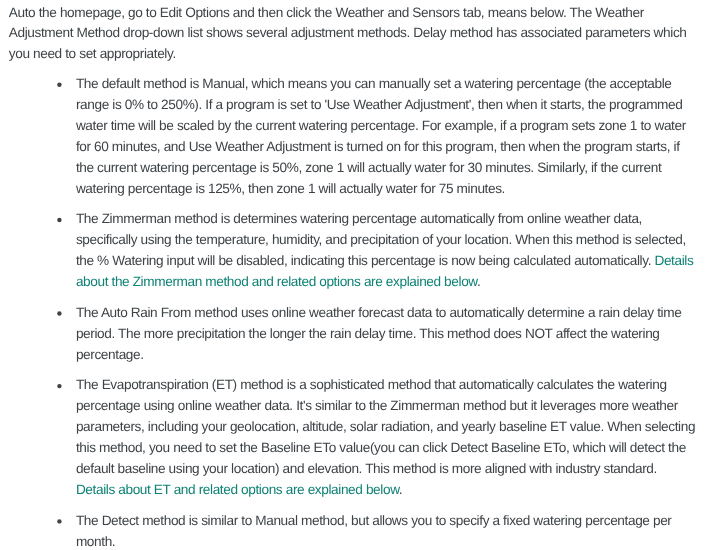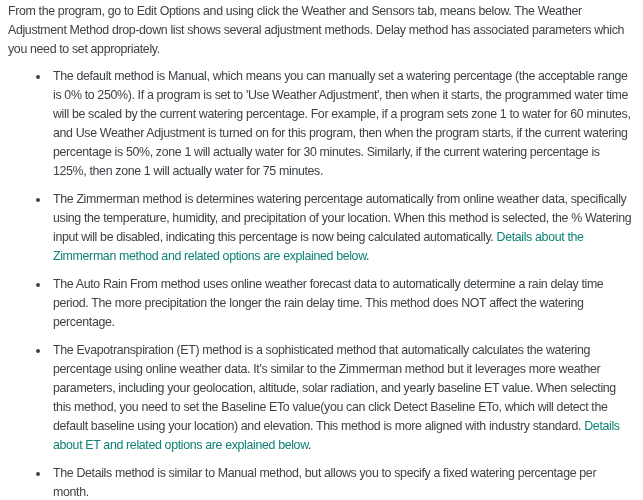--- a/index.html
+++ b/index.html
@@ -22,39 +22,39 @@
   }
   p.intro {
     margin: 0 0 8px 0;
   }
   ul.method-list {
     margin: 0;
     padding: 0 0 0 42px;
     list-style: disc;
   }
   ul.method-list > li {
-    margin: 0 0 9px 0;
+    margin: 0 0 9px 16px;
     padding-left: 3px;
   }
   ul.method-list > li:last-child {
     margin-bottom: 0;
   }
   .b {
     font-weight: normal;
   }
   a.lnk {
     color: #0e8274;
     text-decoration: none;
     cursor: pointer;
   }
 </style>
 </head>
 <body>
 
-<p class="intro"><span>From the program, go to </span><span class="b">Edit Options</span><span> and using click the </span><span class="b">Weather and Sensors</span><span> tab, means below. The </span><span class="b">Weather Adjustment Method</span><span> drop-down list shows several adjustment methods. Delay method has associated parameters which you need to set appropriately.</span></p>
+<p class="intro"><span>Auto the homepage, go to </span><span class="b">Edit Options</span><span> and then click the </span><span class="b">Weather and Sensors</span><span> tab, means below. The </span><span class="b">Weather Adjustment Method</span><span> drop-down list shows several adjustment methods. Delay method has associated parameters which you need to set appropriately.</span></p>
 
 <ul class="method-list">
   <li><span>The default method is </span><span class="b">Manual</span><span>, which means you can manually set a watering percentage (the acceptable range is 0% to 250%). If a program is set to </span><span class="b">'Use Weather Adjustment'</span><span>, then when it starts, the programmed water time will be scaled by the current watering percentage. For example, if a program sets zone 1 to water for 60 minutes, and Use Weather Adjustment is turned on for this program, then when the program starts, if the current watering percentage is 50%, zone 1 will actually water for 30 minutes. Similarly, if the current watering percentage is 125%, then zone 1 will actually water for 75 minutes.</span></li>
   <li><span>The </span><span class="b">Zimmerman</span><span> method is determines watering percentage automatically from online weather data, specifically using the temperature, humidity, and precipitation of your location. When this method is selected, the % Watering input will be disabled, indicating this percentage is now being calculated automatically. </span><a class="lnk" href="#">Details about the Zimmerman method and related options are explained below</a><span>.</span></li>
   <li><span>The </span><span class="b">Auto Rain From</span><span> method uses online weather forecast data to automatically determine a rain delay time period. The more precipitation the longer the rain delay time. This method does NOT affect the watering percentage.</span></li>
   <li><span>The </span><span class="b">Evapotranspiration (ET)</span><span> method is a sophisticated method that automatically calculates the watering percentage using online weather data. It's similar to the Zimmerman method but it leverages more weather parameters, including your geolocation, altitude, solar radiation, and yearly baseline ET value. When selecting this method, you need to set the Baseline ETo value(you can click Detect Baseline ETo, which will detect the default baseline using your location) and elevation. This method is more aligned with industry standard. </span><a class="lnk" href="#">Details about ET and related options are explained below</a><span>.</span></li>
-  <li><span>The </span><span class="b">Details</span><span> method is similar to Manual method, but allows you to specify a fixed watering percentage per month.</span></li>
+  <li><span>The </span><span class="b">Detect</span><span> method is similar to Manual method, but allows you to specify a fixed watering percentage per month.</span></li>
 </ul>
 
 </body></html>

